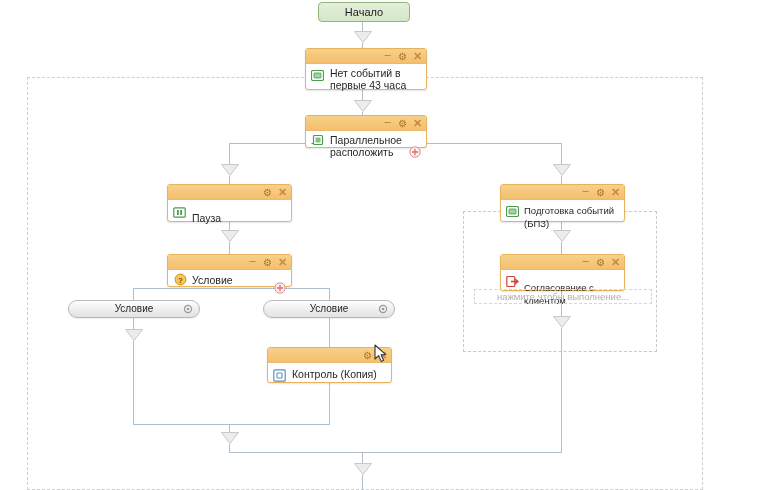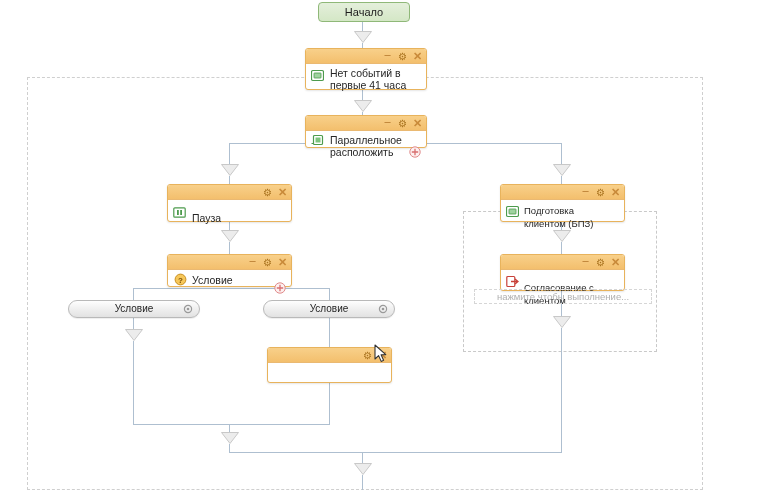--- a/index.html
+++ b/index.html
@@ -280,21 +280,21 @@
       <span class="hdr-btn gear">⚙</span>
       <span class="hdr-btn close">✕</span>
     </div>
     <div class="node-body tall">
       <span class="body-icon">
         <svg width="13" height="13" viewBox="0 0 13 13">
           <rect x="0.5" y="1.5" width="12" height="10" rx="1.5" fill="#ffffff" stroke="#4d9b4d" stroke-width="1.2"></rect>
           <rect x="3" y="4" width="7" height="5" rx="0.5" fill="#9fd39f" stroke="#4d9b4d" stroke-width="0.8"></rect>
         </svg>
       </span>
-      <span>Нет событий в первые 41 часа</span>
+      <span>Нет событий в первые 43 часа</span>
     </div>
   </div>
 
   <div class="node" style="left:305px; top:115px; width:122px; height:33px;">
     <div class="node-header">
       <span class="hdr-btn minimize">–</span>
       <span class="hdr-btn gear">⚙</span>
       <span class="hdr-btn close">✕</span>
     </div>
     <div class="node-body" style="padding-right:18px;">
@@ -373,36 +373,45 @@
         <circle cx="5" cy="5" r="1.3" fill="#9a9a9a"></circle>
       </svg>
     </span>
   </div>
 
   <div class="node" style="left:267px; top:347px; width:125px; height:36px;">
     <div class="node-header">
       <span class="hdr-btn gear">⚙</span>
       <span class="hdr-btn close">✕</span>
     </div>
+    <div class="node-body" style="padding-top:5px;">
+      <span class="body-icon" style="top:6px;">
+        <svg width="13" height="13" viewBox="0 0 13 13">
+          <rect x="0.8" y="0.8" width="11.4" height="11.4" rx="1" fill="#ffffff" stroke="#5a8fc0" stroke-width="1.2"></rect>
+          <rect x="4" y="4" width="5" height="5" rx="0.8" fill="none" stroke="#5a8fc0" stroke-width="1.1"></rect>
+        </svg>
+      </span>
+      <span>Контроль (Копия)</span>
+    </div>
   </div>
 
   <div class="node" style="left:500px; top:184px; width:125px; height:38px;">
     <div class="node-header">
       <span class="hdr-btn minimize">–</span>
       <span class="hdr-btn gear">⚙</span>
       <span class="hdr-btn close">✕</span>
     </div>
     <div class="node-body" style="padding-top:4px; padding-left:23px;">
       <span class="body-icon" style="top:5px;">
         <svg width="13" height="13" viewBox="0 0 13 13">
           <rect x="0.5" y="1.5" width="12" height="10" rx="1.5" fill="#ffffff" stroke="#4d9b4d" stroke-width="1.2"></rect>
           <rect x="3" y="4" width="7" height="5" rx="0.5" fill="#9fd39f" stroke="#4d9b4d" stroke-width="0.8"></rect>
         </svg>
       </span>
-      <span style="font-size:9.5px;">Подготовка клиентом (БПЗ)</span>
+      <span style="font-size:9.5px;">Подготовка событий (БПЗ)</span>
     </div>
   </div>
 
   <div class="node" style="left:500px; top:254px; width:125px; height:37px;">
     <div class="node-header">
       <span class="hdr-btn minimize">–</span>
       <span class="hdr-btn gear">⚙</span>
       <span class="hdr-btn close">✕</span>
     </div>
     <div class="node-body" style="padding-top:11px; padding-left:23px;">

